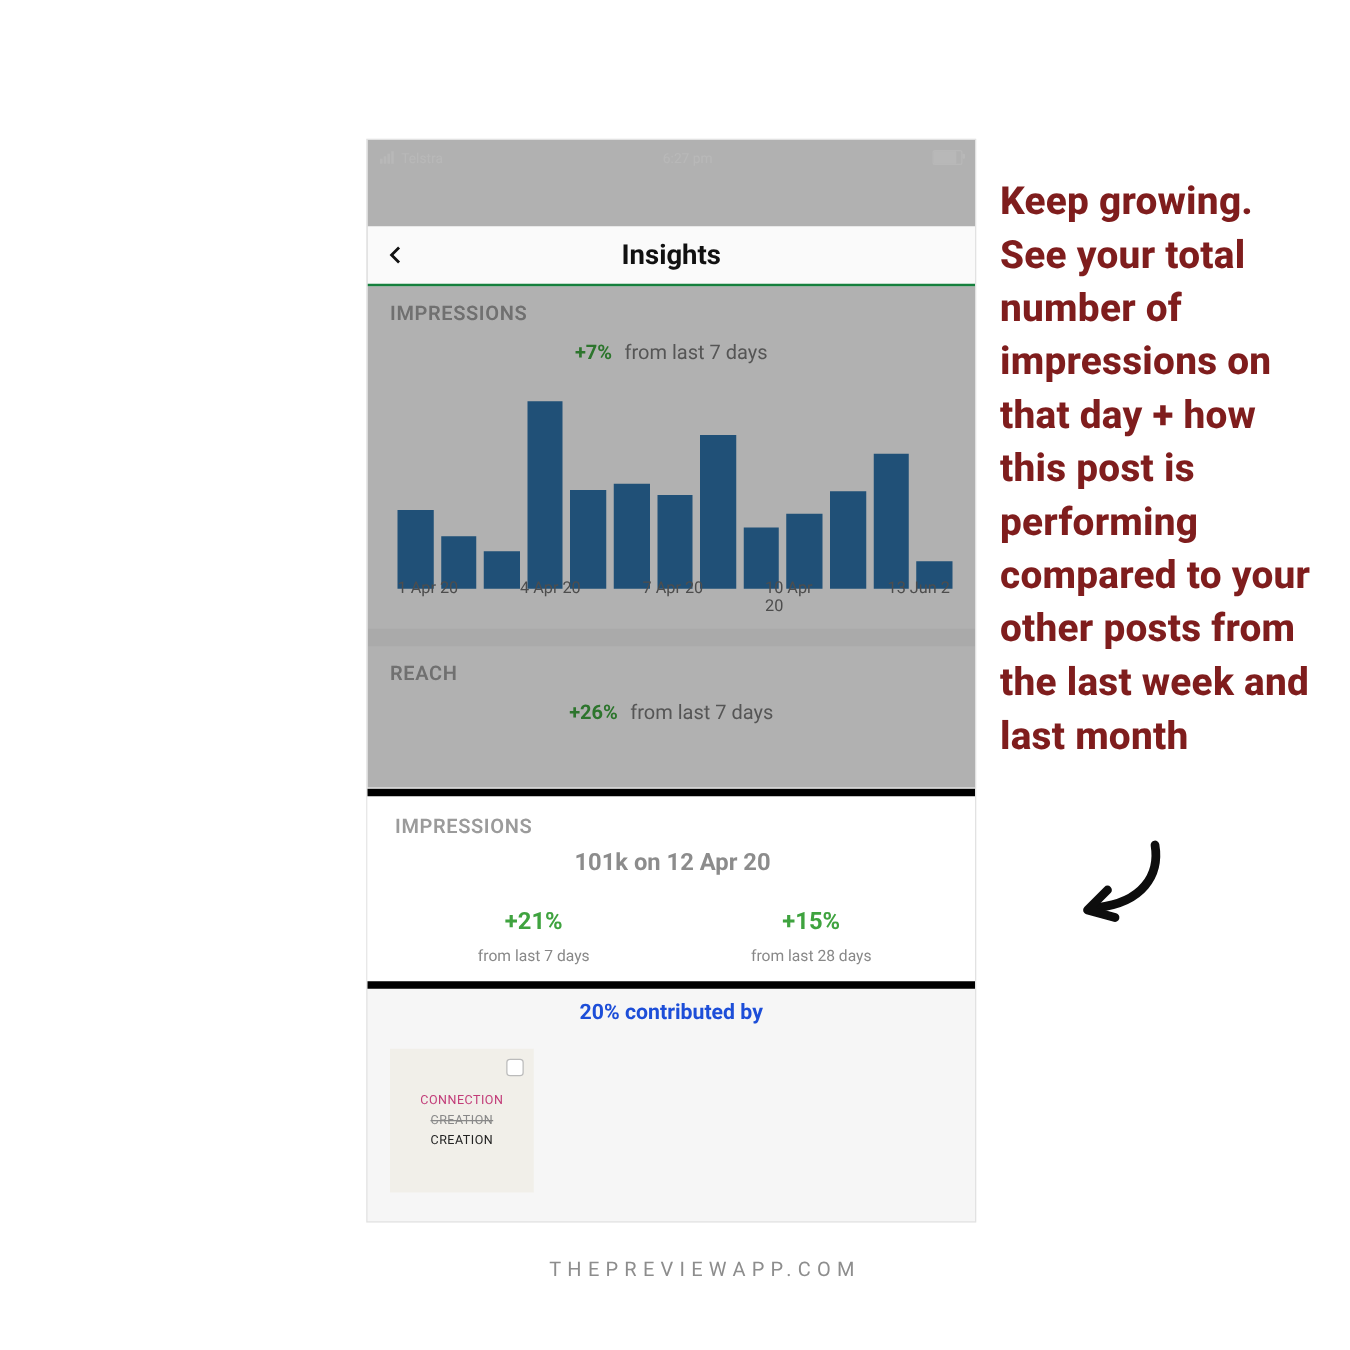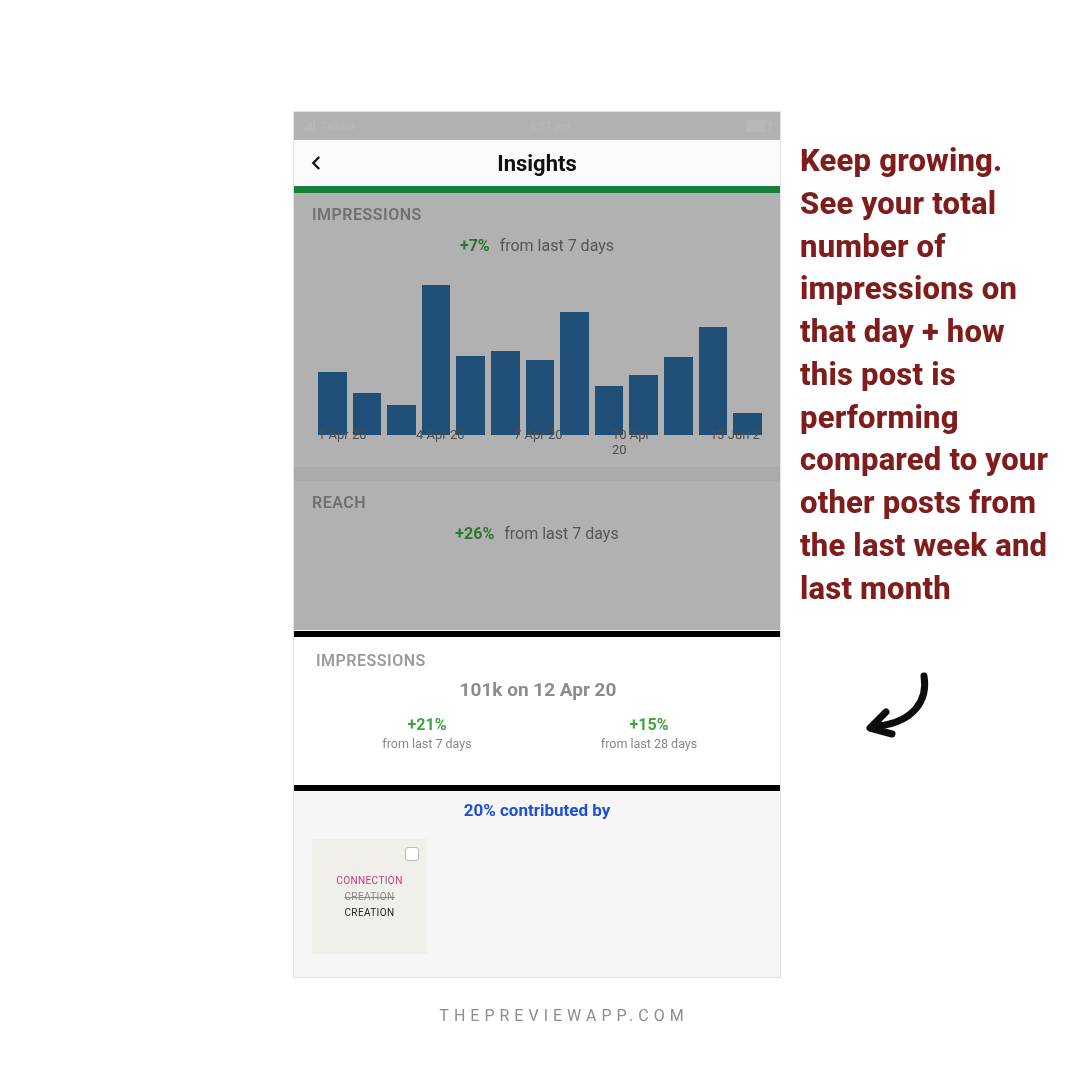--- a/index.html
+++ b/index.html
@@ -49,25 +49,26 @@
   .signal-icon span:nth-child(3){height:8px}
   .signal-icon span:nth-child(4){height:10px}
   .battery{width:22px;height:10px;border:1px solid #fff;border-radius:2px;position:relative}
   .battery::after{content:"";position:absolute;right:-3px;top:2px;width:2px;height:4px;background:#fff;border-radius:1px}
   .battery i{display:block;height:100%;width:80%;background:#fff}
 
   
   .nav{
     height:46px;
     background:#fafafa;
-    border-bottom:7px solid #15803d;
+    border-bottom:2px solid #15803d;
     display:flex;
     align-items:center;
     position:relative;
     z-index:2;
+    margin-top:41px;
   }
   .back{
     width:46px;
     display:flex;
     align-items:center;
     justify-content:center;
   }
   .back svg{width:18px;height:18px;stroke:#111;stroke-width:3;fill:none;}
   .nav-title{
     flex:1;
@@ -148,21 +149,21 @@
     font-size:19px;
     font-weight:700;
     color:#8c8c8c;
     margin-top:8px;
   }
   .hl-cols{
     display:flex;
     margin-top:14px;
   }
   .hl-col{flex:1;text-align:center;}
-  .hl-col .pct{font-size:16px;display:block;margin:0}
+  .hl-col .pct{font-size:19px;display:block;margin:10px}
   .hl-col .sub{font-size:12.5px;color:#888;margin-top:2px;}
 
   
   .contrib{
     position:absolute;
     top:688px;left:0;right:0;
     text-align:center;
     font-size:17px;
     font-weight:700;
     color:#1d4ed8;

